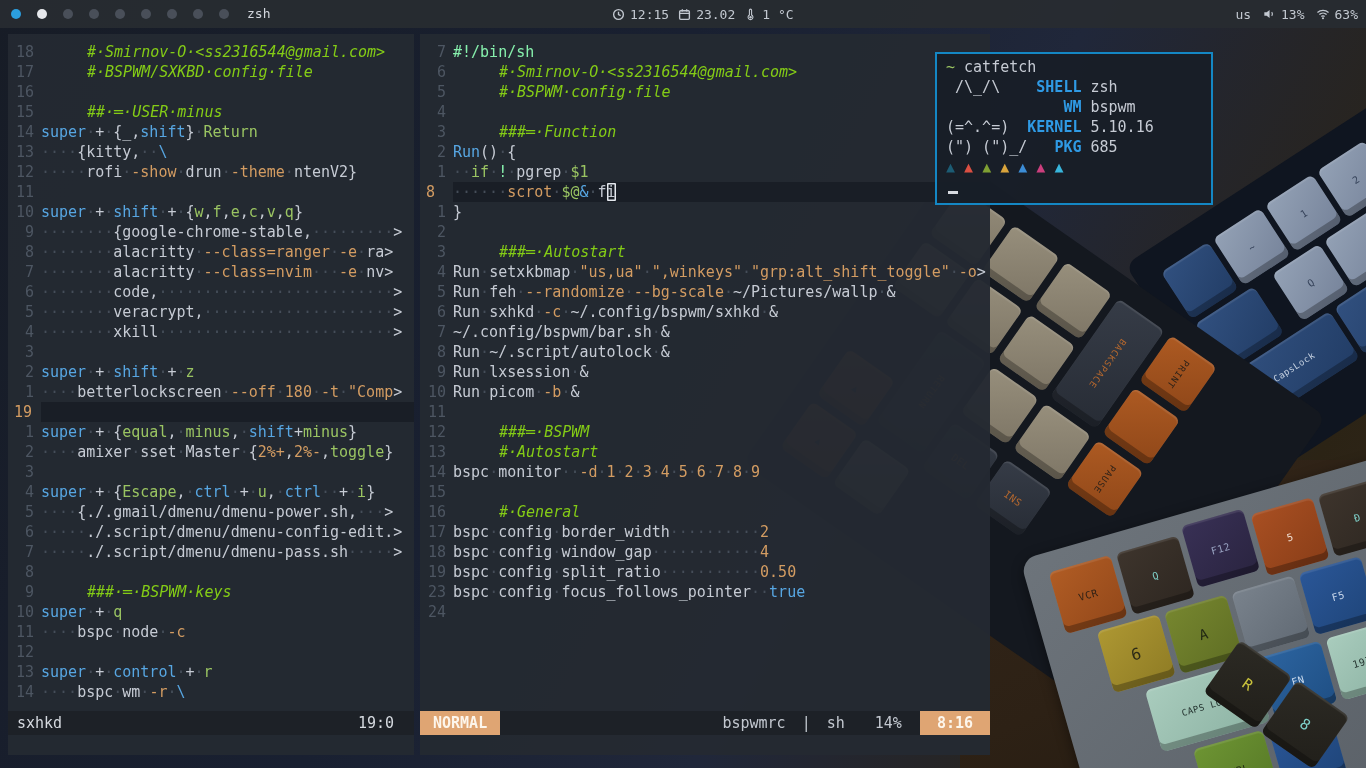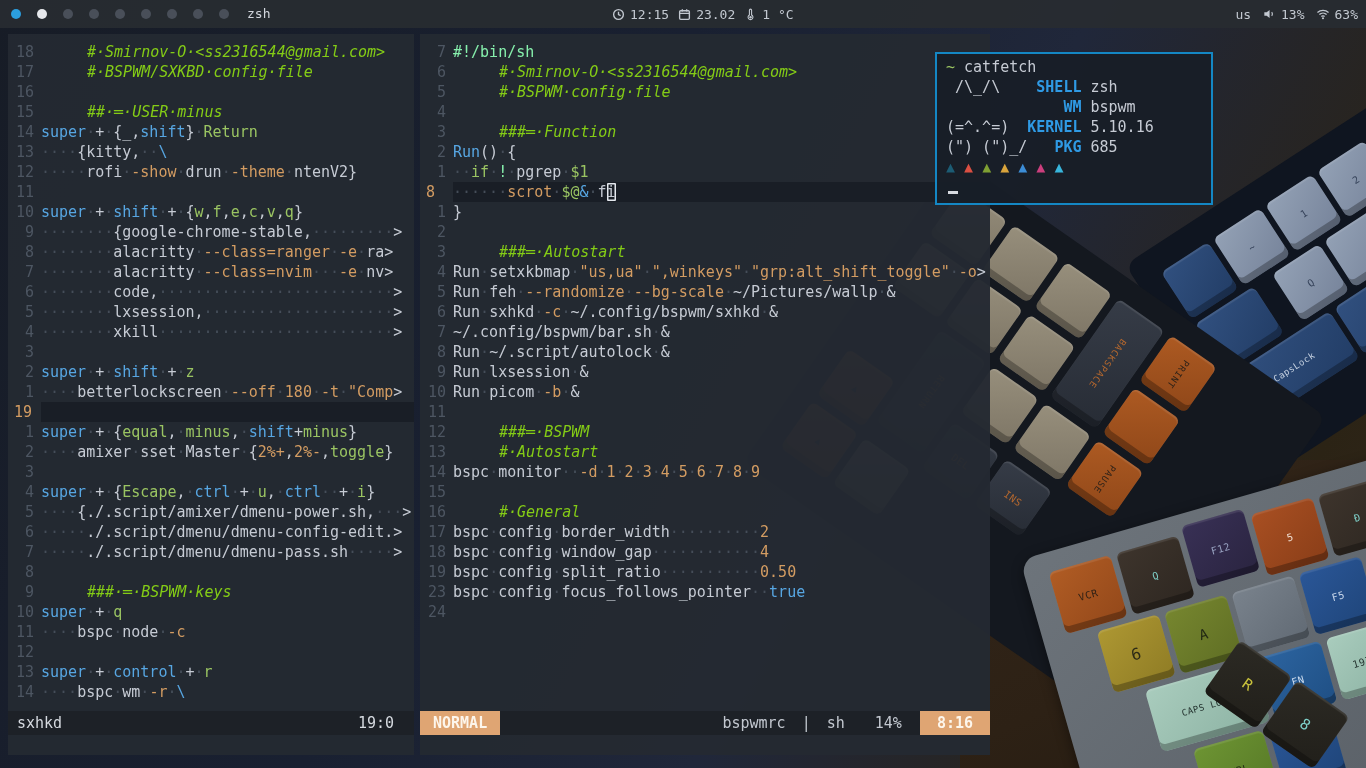--- a/index.html
+++ b/index.html
@@ -329,21 +329,21 @@
       <div class="vrow">
         <span class="lnum">7</span>
         <span class="ltxt"><span class="s-w">········</span><span class="s-f">alacritty</span><span class="s-w">·</span><span class="s-o">--class=nvim</span><span class="s-w">···</span><span class="s-o">-e</span><span class="s-w">·</span><span class="s-f">nv&gt;</span></span>
       </div>
       <div class="vrow">
         <span class="lnum">6</span>
         <span class="ltxt"><span class="s-w">········</span><span class="s-f">code,</span><span class="s-w">··························</span><span class="s-f">&gt;</span></span>
       </div>
       <div class="vrow">
         <span class="lnum">5</span>
-        <span class="ltxt"><span class="s-w">········</span><span class="s-f">lxsession,</span><span class="s-w">·····················</span><span class="s-f">&gt;</span></span>
+        <span class="ltxt"><span class="s-w">········</span><span class="s-f">veracrypt,</span><span class="s-w">·····················</span><span class="s-f">&gt;</span></span>
       </div>
       <div class="vrow">
         <span class="lnum">4</span>
         <span class="ltxt"><span class="s-w">········</span><span class="s-f">xkill</span><span class="s-w">··························</span><span class="s-f">&gt;</span></span>
       </div>
       <div class="vrow">
         <span class="lnum">3</span>
         <span class="ltxt"></span>
       </div>
       <div class="vrow">
@@ -369,21 +369,21 @@
       <div class="vrow">
         <span class="lnum">3</span>
         <span class="ltxt"></span>
       </div>
       <div class="vrow">
         <span class="lnum">4</span>
         <span class="ltxt"><span class="s-b">super</span><span class="s-w">·</span><span class="s-f">+</span><span class="s-w">·</span><span class="s-f">{</span><span class="s-g">Escape</span><span class="s-f">,</span><span class="s-w">·</span><span class="s-b">ctrl</span><span class="s-w">·</span><span class="s-f">+</span><span class="s-w">·</span><span class="s-g">u</span><span class="s-f">,</span><span class="s-w">·</span><span class="s-b">ctrl</span><span class="s-w">··</span><span class="s-f">+</span><span class="s-w">·</span><span class="s-g">i</span><span class="s-f">}</span></span>
       </div>
       <div class="vrow">
         <span class="lnum">5</span>
-        <span class="ltxt"><span class="s-w">····</span><span class="s-f">{./.script/amixer/dmenu-power.sh,</span><span class="s-w">···</span><span class="s-f">&gt;</span></span>
+        <span class="ltxt"><span class="s-w">····</span><span class="s-f">{./.gmail/dmenu/dmenu-power.sh,</span><span class="s-w">···</span><span class="s-f">&gt;</span></span>
       </div>
       <div class="vrow">
         <span class="lnum">6</span>
         <span class="ltxt"><span class="s-w">·····</span><span class="s-f">./.script/dmenu/dmenu-config-edit.</span><span class="s-f">&gt;</span></span>
       </div>
       <div class="vrow">
         <span class="lnum">7</span>
         <span class="ltxt"><span class="s-w">·····</span><span class="s-f">./.script/dmenu/dmenu-pass.sh</span><span class="s-w">·····</span><span class="s-f">&gt;</span></span>
       </div>
       <div class="vrow">

